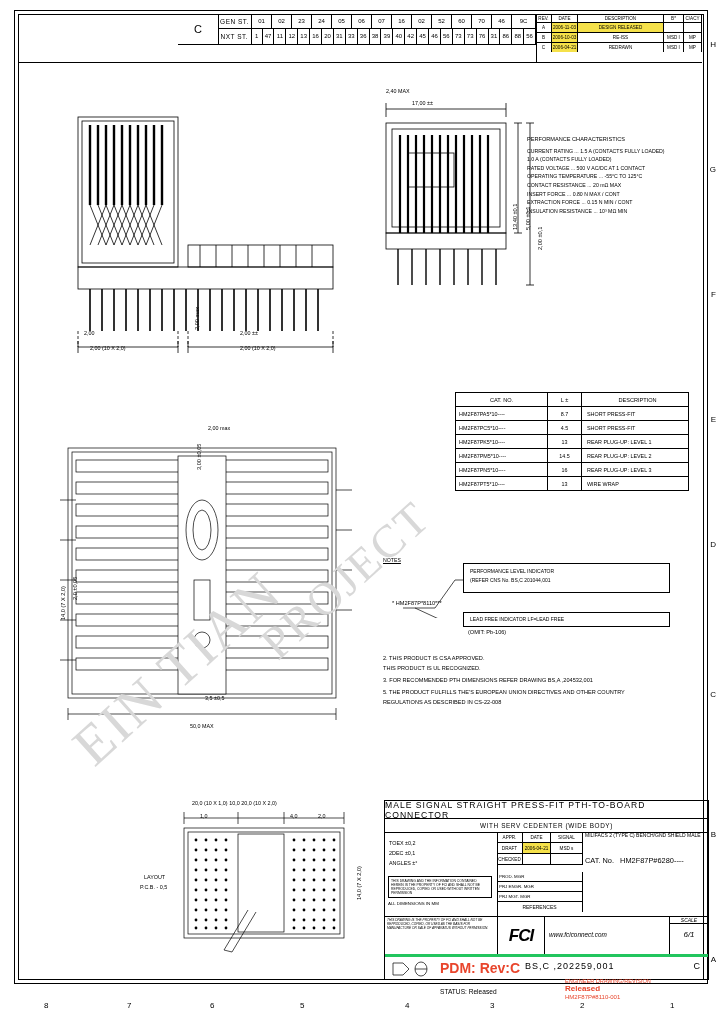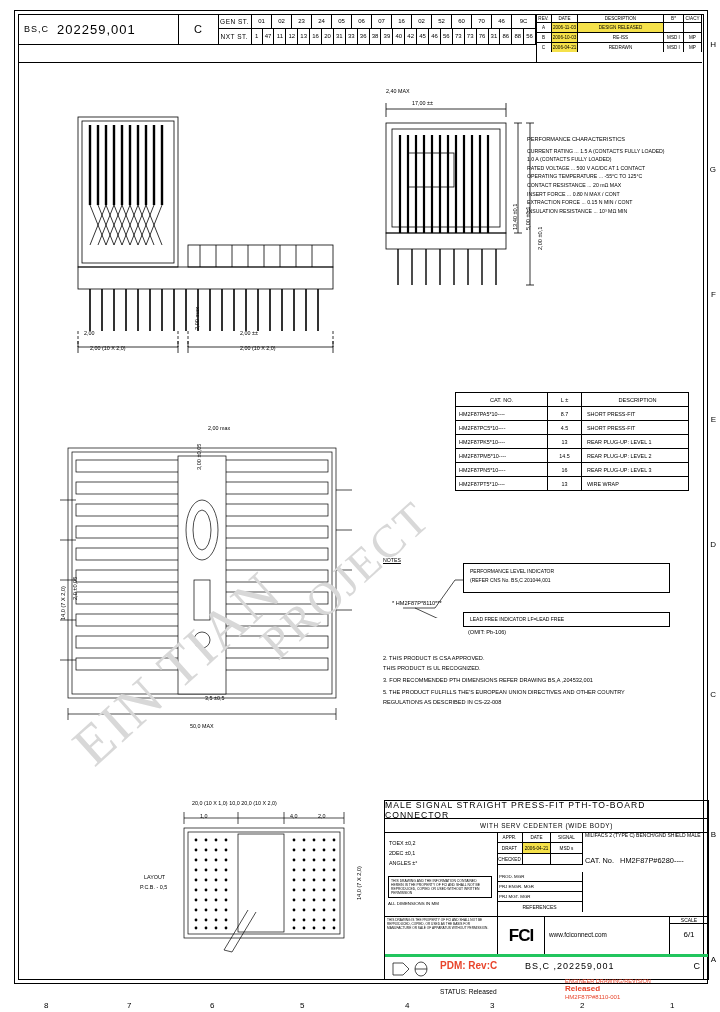--- a/index.html
+++ b/index.html
@@ -67,30 +67,30 @@
   .bt-mid{position:absolute;left:0;top:31px;width:100%;height:84px;}
   .bt-left{position:absolute;left:0;top:0;width:112px;height:84px;border-right:1px solid #000;}
   .bt-right{position:absolute;left:112px;top:0;right:0;height:84px;}
   .tolrow{font-size:5.4px;line-height:10px;padding-left:4px;}
   .apprtab{position:absolute;left:0;top:0;width:86px;height:40px;}
   .apprtab .r{display:flex;height:10px;border-bottom:1px solid #000;font-size:4.6px;}
   .apprtab .c{border-right:1px solid #000;display:flex;align-items:center;justify-content:center;box-sizing:border-box;}
   .ac1{width:26px}.ac2{width:28px}.ac3{width:32px}
   .milspec{position:absolute;left:88px;top:0;font-size:5px;}
   .catno{position:absolute;left:88px;top:24px;font-size:7.4px;}
-  .bt-bot{position:absolute;left:0;top:115px;width:100%;height:38px;border-top:1px solid #000;}
+  .bt-bot{position:absolute;left:0;top:115px;width:100%;height:38px;border-top:1px solid #000;font-style:italic;}
   .fcibox{position:absolute;left:112px;top:0;width:46px;height:38px;border-left:1px solid #000;border-right:1px solid #000;display:flex;align-items:center;justify-content:center;}
   .fci{font-size:17px;font-weight:bold;font-family:"Liberation Sans",sans-serif;letter-spacing:-1px;}
   .wwwfci{position:absolute;left:164px;top:14px;font-size:6.4px;}
   .scalebox{position:absolute;right:0;top:0;width:38px;height:38px;border-left:1px solid #000;}
   .bt-last{position:absolute;left:0;top:153px;width:100%;height:24px;border-top:3px solid #22c55e;}
   .bsc-bot{position:absolute;left:140px;top:4px;font-size:9px;letter-spacing:1px;}
   .revC{position:absolute;right:8px;top:4px;font-size:9px;}
   .status{position:absolute;left:200px;top:986px;font-size:6.6px;color:#000;}
-  .pdm{position:absolute;left:440px;top:960px;font-size:10px;color:#e8452c;font-weight:bold;}
+  .pdm{position:absolute;left:440px;top:960px;font-size:14px;color:#e8452c;font-weight:bold;}
   .pdm2{position:absolute;left:565px;top:986px;font-size:6px;color:#e8452c;}
   .released{position:absolute;left:565px;top:984px;font-size:8px;color:#e8452c;font-weight:bold;}
 
   
   .wm{position:absolute;left:40px;top:330px;width:420px;height:420px;pointer-events:none;}
   .wm span{position:absolute;font-size:56px;color:#d8d8d8;font-family:"Liberation Serif",serif;transform-origin:0 0;transform:rotate(-42deg);white-space:nowrap;letter-spacing:2px;}
   .wm span.w2{font-size:46px;}
 
   .dimtxt{position:absolute;font-size:5.4px;white-space:nowrap;}
 </style>
@@ -114,24 +114,20 @@
   <div class="zone zbot" style="left:44px;">8</div>
   <div class="zone zbot" style="left:127px;">7</div>
   <div class="zone zbot" style="left:210px;">6</div>
   <div class="zone zbot" style="left:300px;">5</div>
   <div class="zone zbot" style="left:405px;">4</div>
   <div class="zone zbot" style="left:490px;">3</div>
   <div class="zone zbot" style="left:580px;">2</div>
   <div class="zone zbot" style="left:670px;">1</div>
 
   <div class="tb-top">
-    <div class="bsc-box">
-      <span class="lbl">BS,C</span>
-      <span class="num">202259,001</span>
-    </div>
     <div class="rev-box">C</div>
     <div class="gen">
       <div class="r1">
           <div class="cellrow">
             <div class="c lbl-c">GEN ST.</div>
         <div class="c" style="width:20px">01</div>
         <div class="c" style="width:20px">02</div>
         <div class="c" style="width:20px">23</div>
         <div class="c" style="width:20px">24</div>
         <div class="c" style="width:20px">05</div>

